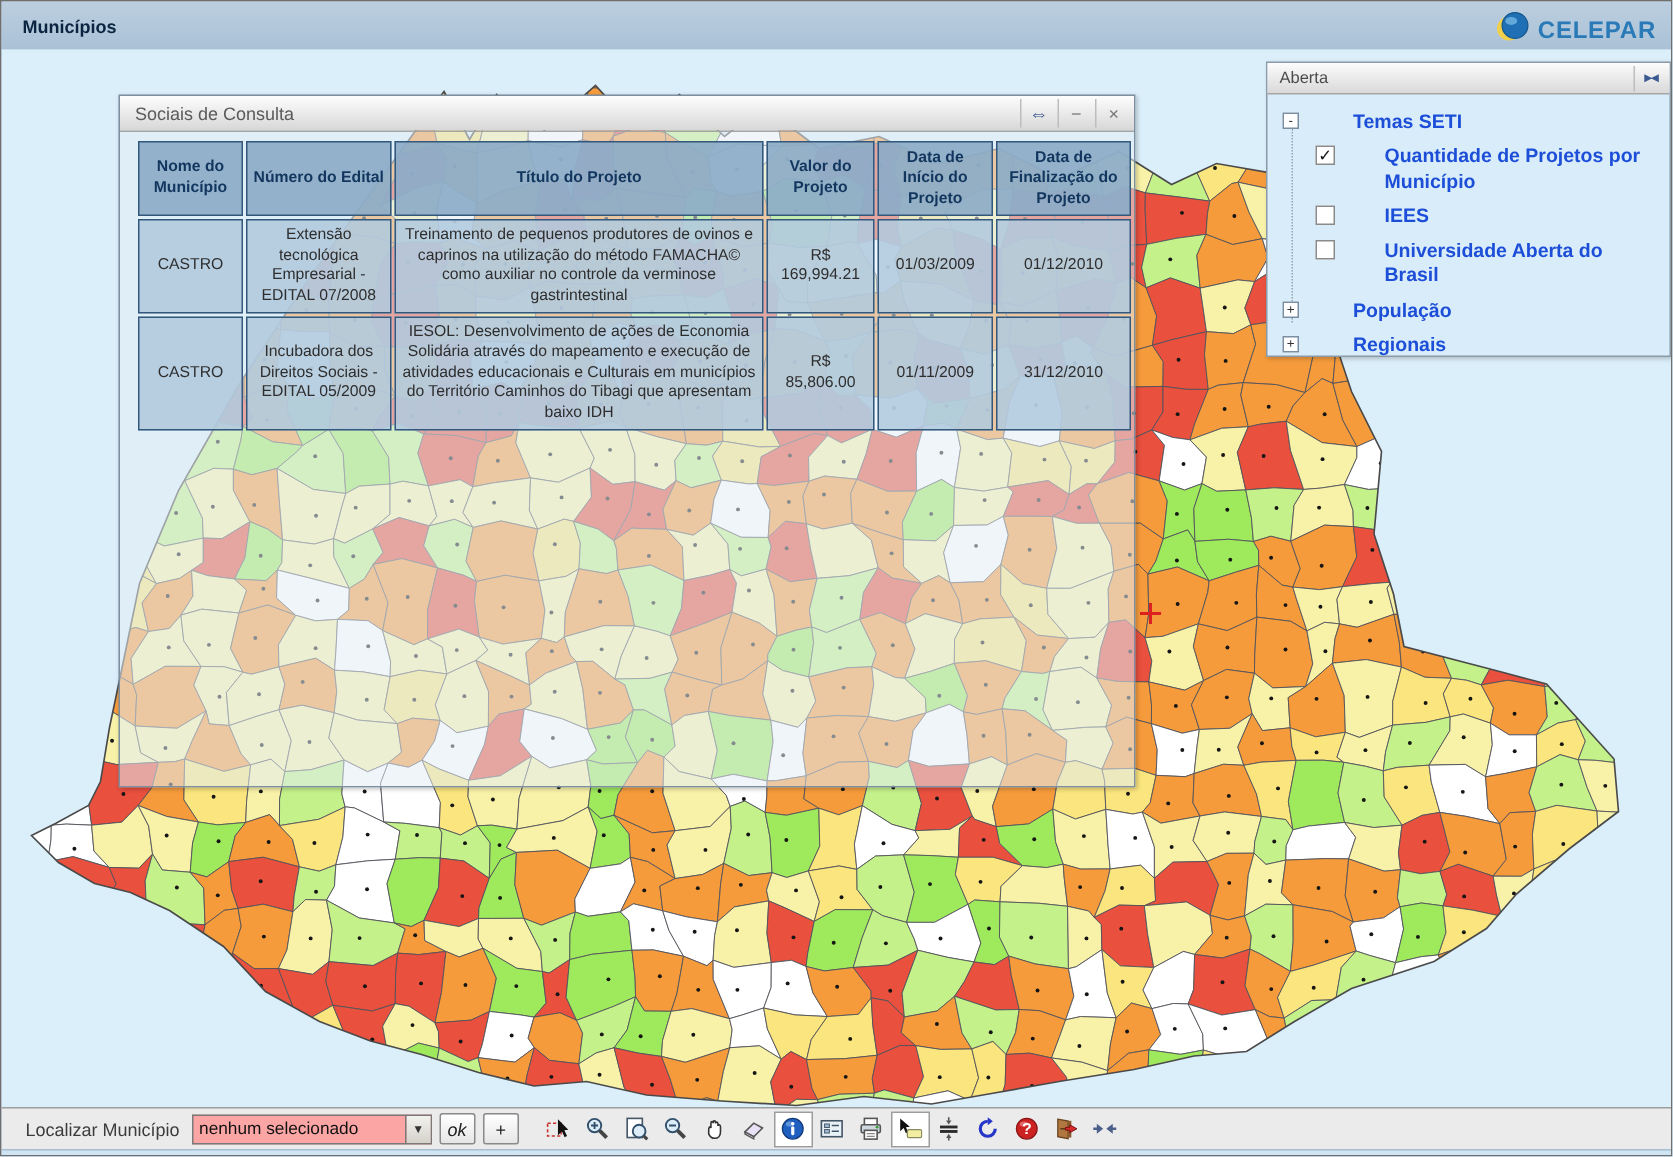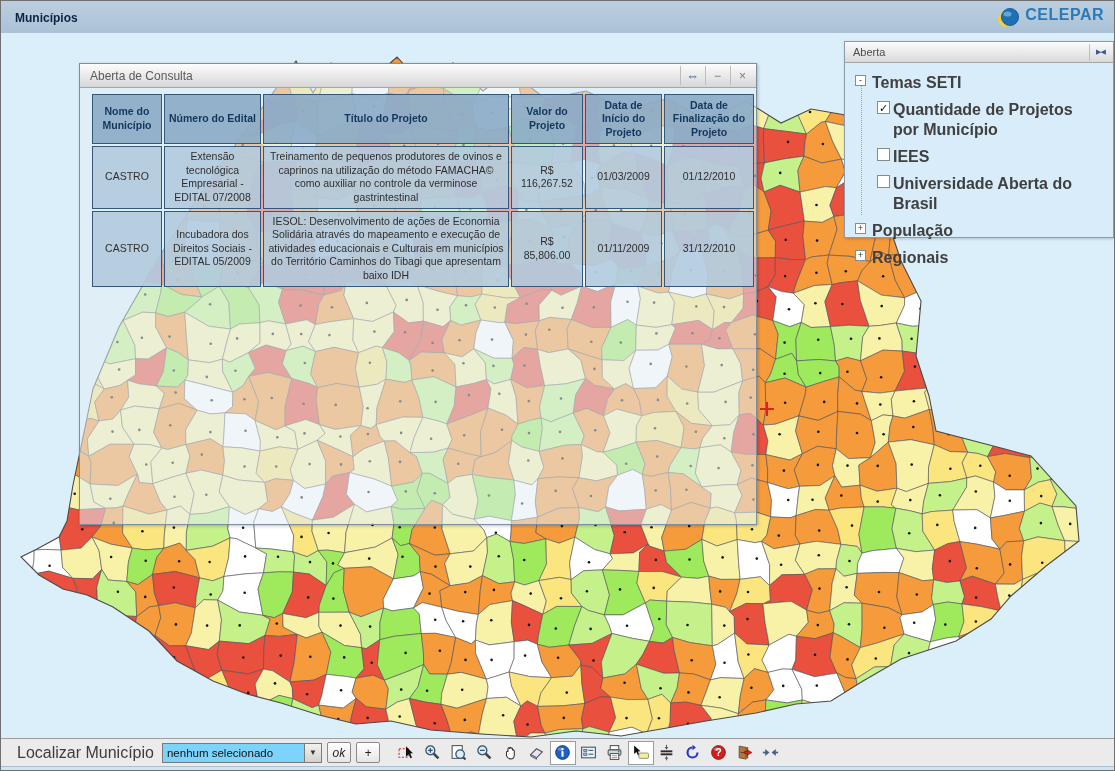--- a/index.html
+++ b/index.html
@@ -6,21 +6,21 @@
   html,body { width:1115px; height:771px; overflow:hidden; }
   body { font-family:"Liberation Sans", sans-serif; background:#d9edf9; }
 
   .window { position:relative; width:1115px; height:771px; border:1px solid #6f6f6f; background:#d9edf9; overflow:hidden; }
 
   
   .topbar { position:absolute; left:0; top:0; width:100%; height:36px;
     background:linear-gradient(#bccfe0,#a9c0d5);
     border-bottom:2px solid #5d89ae; display:flex; align-items:center; justify-content:space-between; padding:0 10px 0 14px; }
   .topbar .title { font-size:12px; font-weight:bold; color:#0b2540; }
-  .logo { display:flex; align-items:flex-start; gap:4px; }
+  .logo { display:flex; align-items:flex-end; gap:4px; }
   .logo .logo-text { font-size:16px; font-weight:bold; color:#2a7ab8; letter-spacing:0.5px; }
 
   
   .map-area { position:absolute; left:0; top:32px; width:1115px; height:705px; background:#dbeffa; }
 
   
   .dialog { position:absolute; left:78px; top:62px; width:678px; height:462px;
     border:1px solid #7d8f9f; box-shadow:1px 1px 3px rgba(0,0,0,.25); display:flex; flex-direction:column; }
   .dialog-titlebar { height:24px; background:linear-gradient(#fdfdfd,#d7d7d7); border-bottom:1px solid #a5a5a5;
     display:flex; align-items:center; padding:0 2px 0 10px; }
@@ -41,30 +41,30 @@
   .temas-header { height:21px; background:linear-gradient(#fcfcfc,#d9d9d9); border-bottom:1px solid #a5a5a5;
     display:flex; align-items:center; padding:0 2px 0 8px; }
   .temas-header .panel-title { flex:1; font-size:11px; color:#4c4c4c; }
   .collapse-btn { width:22px; height:17px; border-left:1px solid #bdbdbd; display:flex; align-items:center; justify-content:center;
     font-size:7px; color:#3c5a92; letter-spacing:-1px; cursor:default; }
   .tree { position:relative; padding:10px 6px 0 10px; }
   .tree .vline { position:absolute; left:16px; top:22px; height:130px; border-left:1px dotted #90a4b8; }
   .node { display:flex; align-items:flex-start; margin-bottom:7px; position:relative; }
   .node .expander { width:11px; height:11px; border:1px solid #7b8ea2; background:#fff; font-size:9px; line-height:9px;
     text-align:center; color:#333; margin:2px 6px 0 0; flex:none; cursor:pointer; }
-  .node .nlabel { font-size:16px; font-weight:bold; color:#404040; cursor:pointer; line-height:1.25; }
+  .node .nlabel { font-size:13px; font-weight:bold; color:#1d4ed8; cursor:pointer; line-height:1.25;margin-left:30px; }
   .child { margin-left:22px; }
   .checkbox { width:13px; height:13px; border:1px solid #8a8a8a; background:#fff; flex:none; margin:1px 3px 0 0;
     font-size:11px; line-height:12px; text-align:center; color:#111; cursor:pointer; }
 
   
   .toolbar { position:absolute; left:0; top:737px; width:1115px; height:28px; background:#ebebeb;
     border-top:1px solid #9e9e9e; display:flex; align-items:center; padding:0 6px 0 16px; }
-  .toolbar .loc-label { font-size:16px; color:#3c3c3c; margin-right:8px; }
-  .dropdown { width:160px; height:20px; background:#7dd3fc; border:1px solid #7a7a7a; display:flex; align-items:center; cursor:pointer; }
+  .toolbar .loc-label { font-size:12px; color:#3c3c3c; margin-right:8px; }
+  .dropdown { width:160px; height:20px; background:#fca5a5; border:1px solid #7a7a7a; display:flex; align-items:center; cursor:pointer; }
   .dropdown .dd-value { flex:1; font-size:11.5px; color:#111; padding:0 4px; white-space:nowrap; overflow:hidden; }
   .dropdown .dd-arrow { width:17px; height:18px; background:linear-gradient(#f2f1ee,#d5d2ca); border-left:1px solid #7a7a7a;
     font-size:8px; color:#333; display:flex; align-items:center; justify-content:center; }
   .tb-btn { height:21px; min-width:24px; margin-left:5px; background:linear-gradient(#ffffff,#e6e6e6);
     border:1px solid #8a8a8a; border-radius:2px; font-size:12px; color:#222; display:flex; align-items:center; justify-content:center; padding:0 4px; cursor:pointer;font-style:italic; }
   .iconbar { display:flex; align-items:center; margin-left:14px; }
   .icon-btn { width:26px; height:24px; display:flex; align-items:center; justify-content:center; cursor:pointer; border:1px solid transparent; }
   .icon-btn.active { background:#fff; border:1px solid #9c9c9c; }
   .bottom-strip { position:absolute; left:0; top:765px; width:1115px; height:6px; background:#cfe5f4; border-top:1px solid #a8bfd2; }
 </style>
@@ -1789,21 +1789,21 @@
       </div>
       <div class="node">
         <span class="expander">+</span>
         <span class="nlabel">Regionais</span>
       </div>
     </div>
   </div>
 
   <div class="dialog">
     <div class="dialog-titlebar">
-      <span class="dlg-title">Aberta de Consulta</span>
+      <span class="dlg-title">Sociais de Consulta</span>
       <span class="dlg-btn move">⇔</span>
       <span class="dlg-btn">−</span>
       <span class="dlg-btn">×</span>
     </div>
     <div class="dialog-body">
       <table class="query">
         <colgroup>
             <col class="c1">
             <col class="c2">
             <col class="c3">
@@ -1819,21 +1819,21 @@
             <th>Valor do Projeto</th>
             <th>Data de Início do Projeto</th>
             <th>Data de Finalização do Projeto</th>
           </tr>
         </thead>
         <tbody>
           <tr>
             <td>CASTRO</td>
             <td>Extensão tecnológica Empresarial - EDITAL 07/2008</td>
             <td>Treinamento de pequenos produtores de ovinos e caprinos na utilização do método FAMACHA© como auxiliar no controle da verminose gastrintestinal</td>
-            <td>R$ 116,267.52</td>
+            <td>R$ 169,994.21</td>
             <td>01/03/2009</td>
             <td>01/12/2010</td>
           </tr>
           <tr>
             <td>CASTRO</td>
             <td>Incubadora dos Direitos Sociais - EDITAL 05/2009</td>
             <td>IESOL: Desenvolvimento de ações de Economia Solidária através do mapeamento e execução de atividades educacionais e Culturais em municípios do Território Caminhos do Tibagi que apresentam baixo IDH</td>
             <td>R$ 85,806.00</td>
             <td>01/11/2009</td>
             <td>31/12/2010</td>

